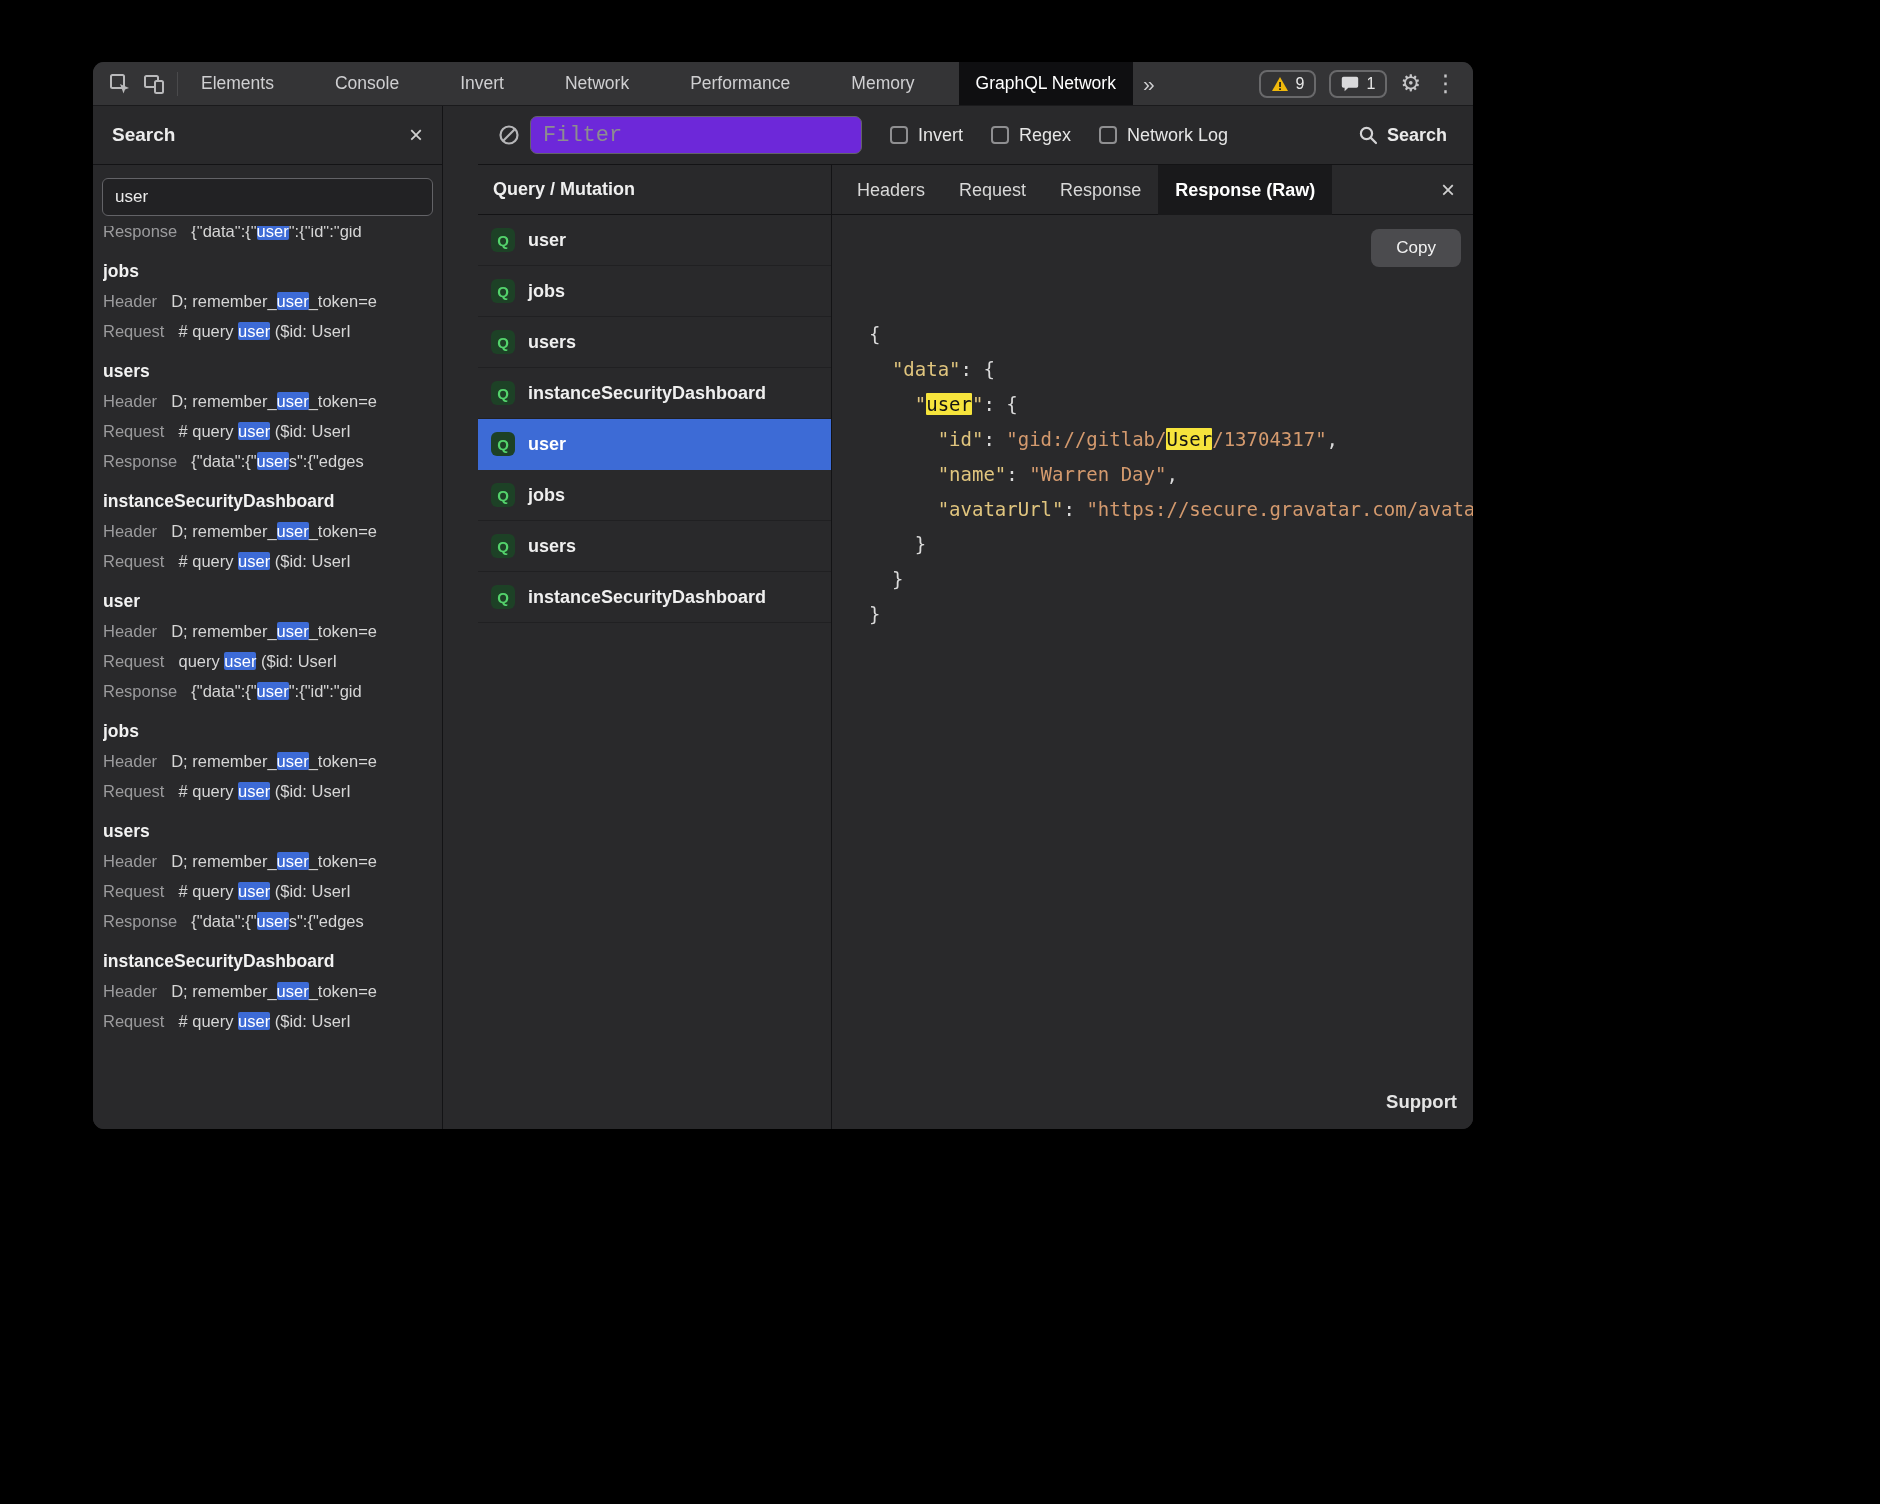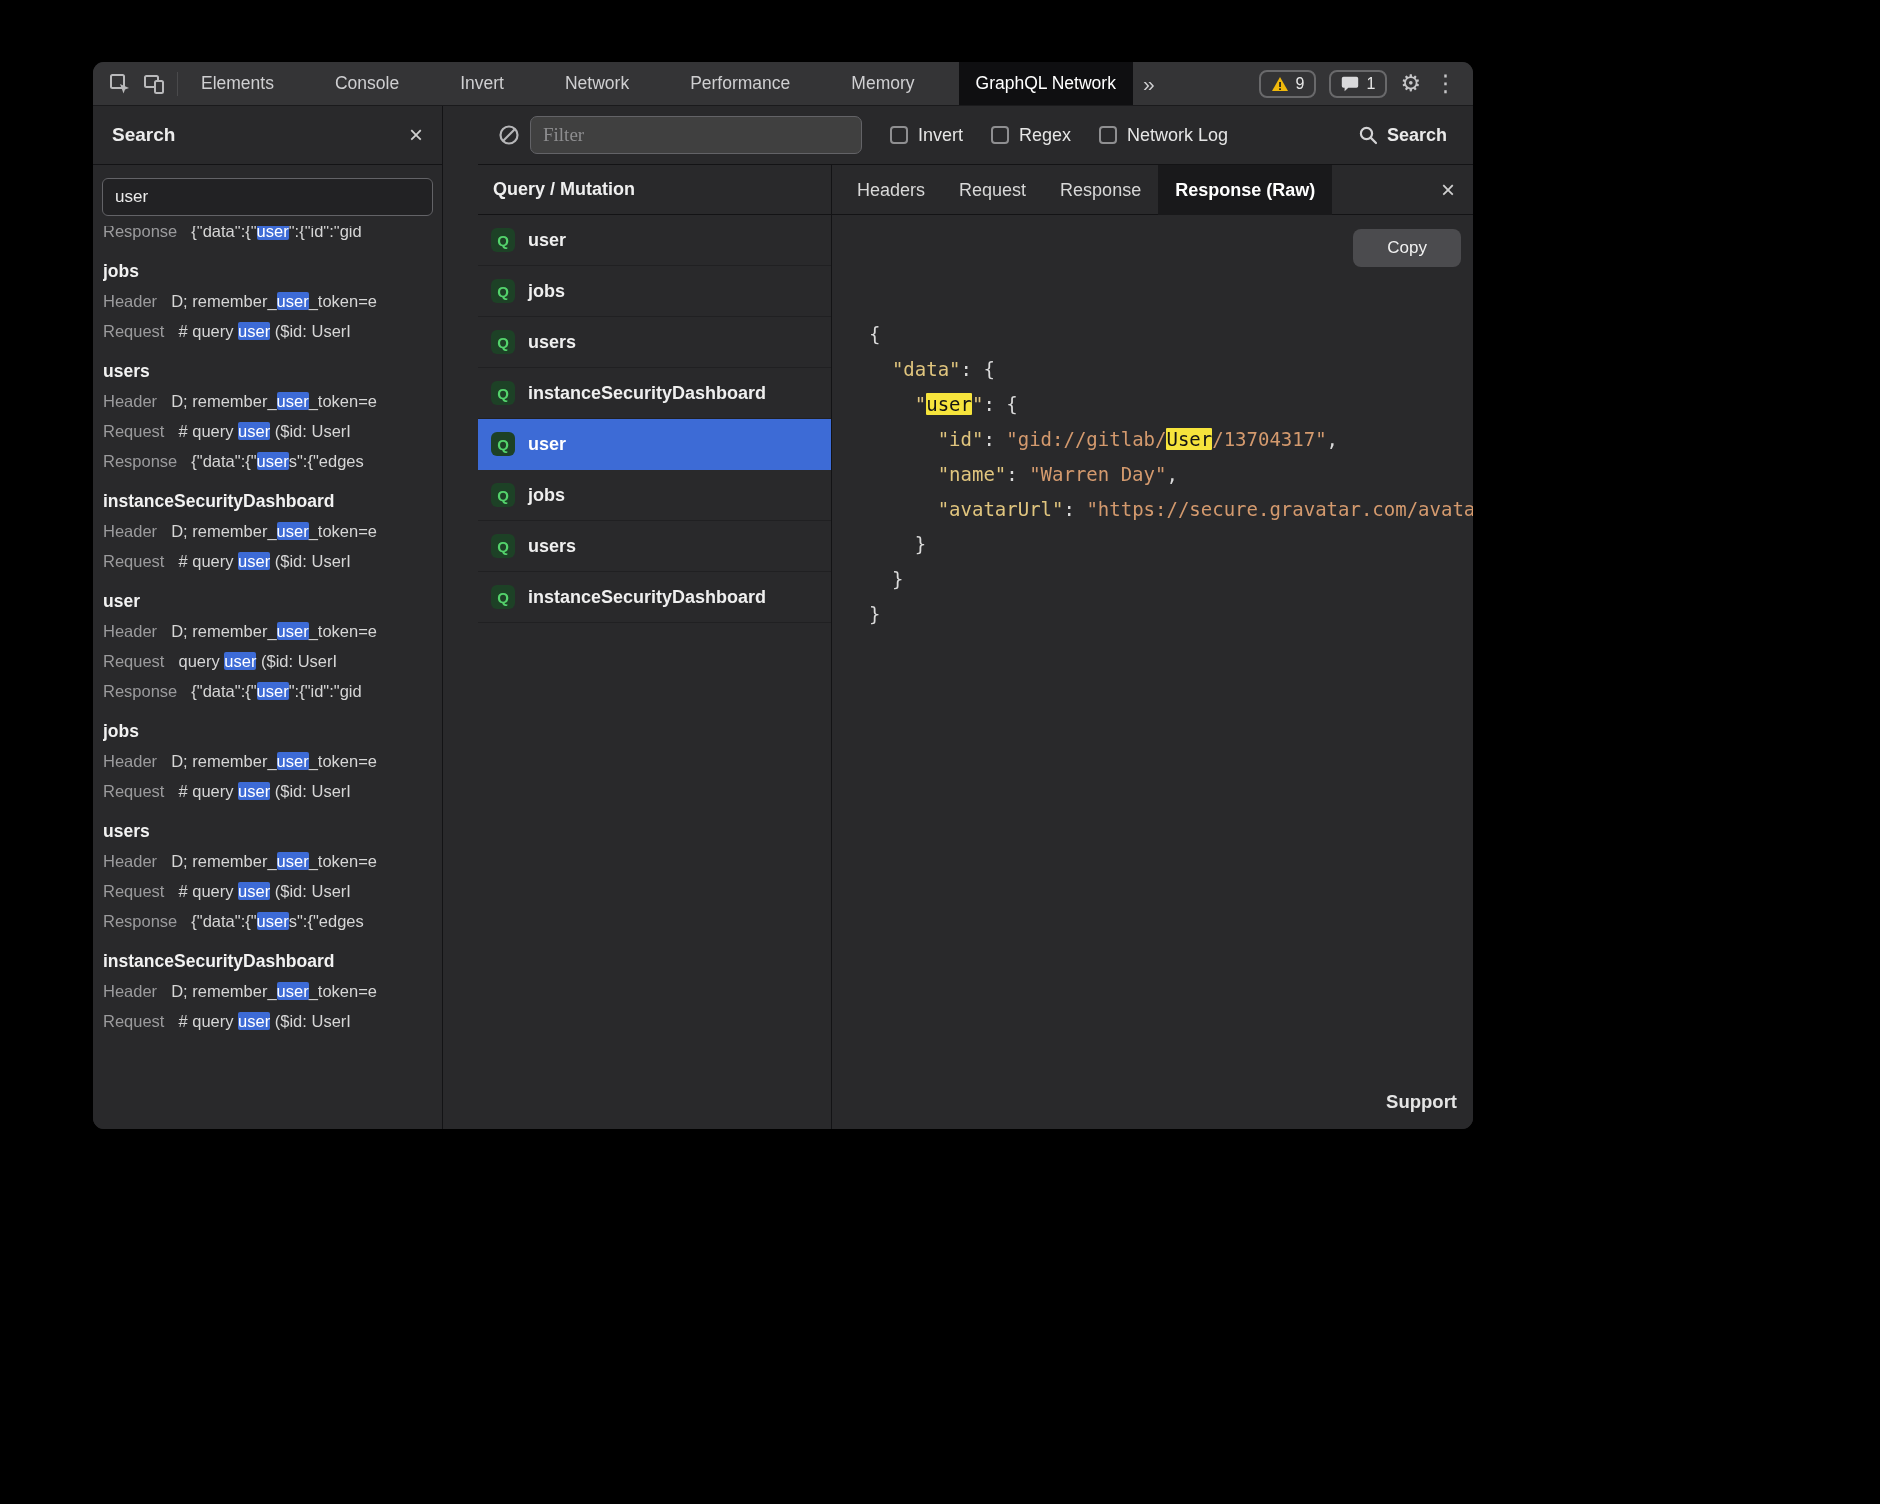--- a/index.html
+++ b/index.html
@@ -48,22 +48,22 @@
   .g-title{ font-size:17.5px; font-weight:bold; color:#f2f2f2; margin-top:10px; line-height:30px;
     white-space:nowrap; overflow:hidden; }
   .s-row{ line-height:30px; font-size:16.5px; color:#d6d6d6; white-space:nowrap; overflow:hidden; }
   .s-label{ color:#9b9b9d; margin-right:14px; }
   .hl-b{ background:#3d6bd6; color:#fff; border-radius:2px; }
 
   
   .right-region{ flex:1; display:flex; flex-direction:column; min-width:0; }
   .filterbar{ height:59px; flex:0 0 auto; display:flex; align-items:center; border-bottom:1px solid #131315;
     padding:0 20px; }
-  .filter-input{ width:332px; height:38px; background:#404040; border:1px solid #636367; border-radius:7px;
-    color:#e8e8e8; font-size:19px; padding:0 12px; margin-left:10px; outline:none; font-family:Liberation Serif, serif; }
+  .filter-input{ width:332px; height:38px; background:#6d28d9; border:1px solid #636367; border-radius:7px;
+    color:#e8e8e8; font-size:22px; padding:0 12px; margin-left:10px; outline:none; font-family:Liberation Mono, monospace; }
   .filter-input::placeholder{ color:#8d8d8f; }
   .cb-group{ display:flex; align-items:center; gap:28px; margin-left:28px; }
   .cb{ display:flex; align-items:center; gap:10px; font-size:18px; color:#e6e6e6; white-space:nowrap; }
   .cbbox{ width:18px; height:18px; border:2px solid #8f8f91; border-radius:4px; flex:0 0 auto; }
   .fsearch{ margin-left:auto; display:flex; align-items:center; gap:9px; font-size:18px; font-weight:bold;
     color:#e9e9e9; padding-right:6px; }
 
   .content{ flex:1; display:flex; min-height:0; }
 
   
@@ -81,21 +81,21 @@
   .detail-panel{ flex:1; display:flex; flex-direction:column; min-width:0; }
   .dtabs{ height:50px; flex:0 0 auto; display:flex; align-items:stretch; border-bottom:1px solid #131315; padding-left:8px; }
   .dtab{ display:flex; align-items:center; padding:0 17px; font-size:18px; color:#d8d8d8; white-space:nowrap; }
   .dtab.active{ background:#19191b; font-weight:bold; color:#fff; }
   .dclose{ margin-left:auto; display:flex; align-items:center; padding:0 18px; }
   .dbody{ flex:1; position:relative; overflow:hidden; padding:32px 0 0 37px;
     font-family:"DejaVu Sans Mono",monospace; font-size:19px; line-height:35px; white-space:pre; color:#dadada; }
   .jline{ white-space:pre; }
   .k{ color:#e0c57e; } .s{ color:#d49a6e; } .p{ color:#dadada; }
   .hl-y{ background:#f6e43c; color:#141414; border-radius:1px; }
-  .copy-btn{ position:absolute; top:14px; right:12px; background:#4b4b4e; border-radius:8px; padding:9px 34px;
+  .copy-btn{ position:absolute; top:14px; right:12px; background:#4b4b4e; border-radius:8px; padding:9px 25px;
     font-size:17px; color:#f2f2f2; font-family:"Liberation Sans",sans-serif; line-height:1.2; }
   .support{ position:absolute; right:16px; bottom:10px; font-size:18.5px; font-weight:bold; color:#e5e5e5;
     font-family:"Liberation Sans",sans-serif; }
 </style>
 </head>
 <body>
 
 <div class="window">
 
 

